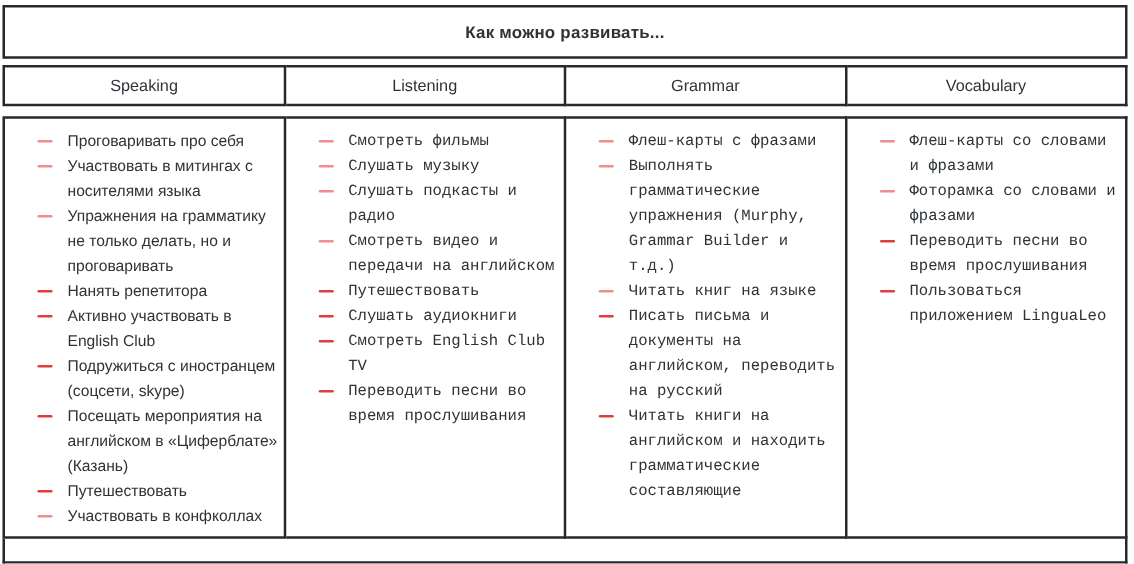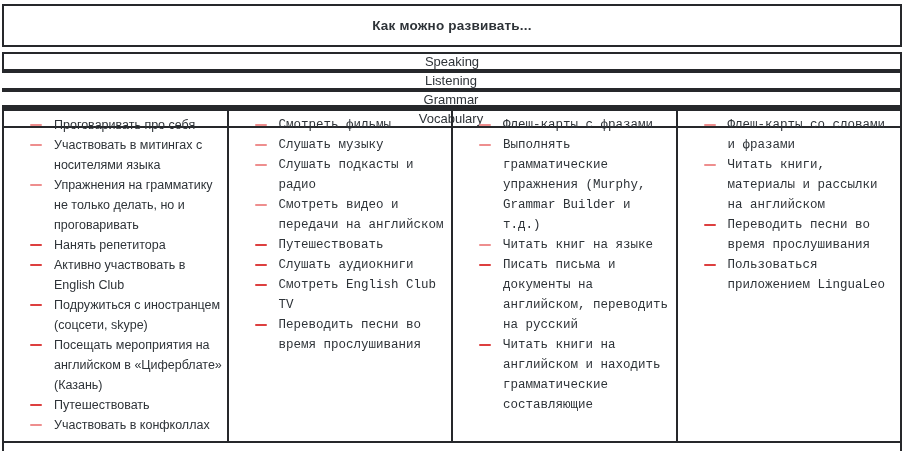--- a/index.html
+++ b/index.html
@@ -26,24 +26,23 @@
     justify-content: center;
     margin-bottom: 5px;
   }
   .title {
     font-weight: bold;
     font-size: 13.5px;
     color: var(--text, #2e3338);
     letter-spacing: 0.2px;
   }
   .header-row {
-    height: 45px;
+    height: 33px;
     display: flex;
     margin-bottom: 8px;
-    flex-direction: column;
   }
   .hcell {
     flex: 1;
     border: 2px solid var(--border, #26282b);
     display: flex;
     align-items: center;
     justify-content: center;
     font-size: 13px;
   }
   .hcell + .hcell { border-left: none; }
@@ -199,21 +198,21 @@
         </div>
     </div>
     <div class="cell">
       <div class="list">
           <div class="item">
             <span class="dash"></span>
             <span class="item-text">Флеш-карты со словами и фразами</span>
           </div>
           <div class="item">
             <span class="dash"></span>
-            <span class="item-text">Читать книги, материалы и рассылки на английском</span>
+            <span class="item-text">Фоторамка со словами и фразами</span>
           </div>
           <div class="item">
             <span class="dash red"></span>
             <span class="item-text">Переводить песни во время прослушивания</span>
           </div>
           <div class="item">
             <span class="dash red"></span>
             <span class="item-text">Пользоваться приложением LinguaLeo</span>
           </div>
         </div>

